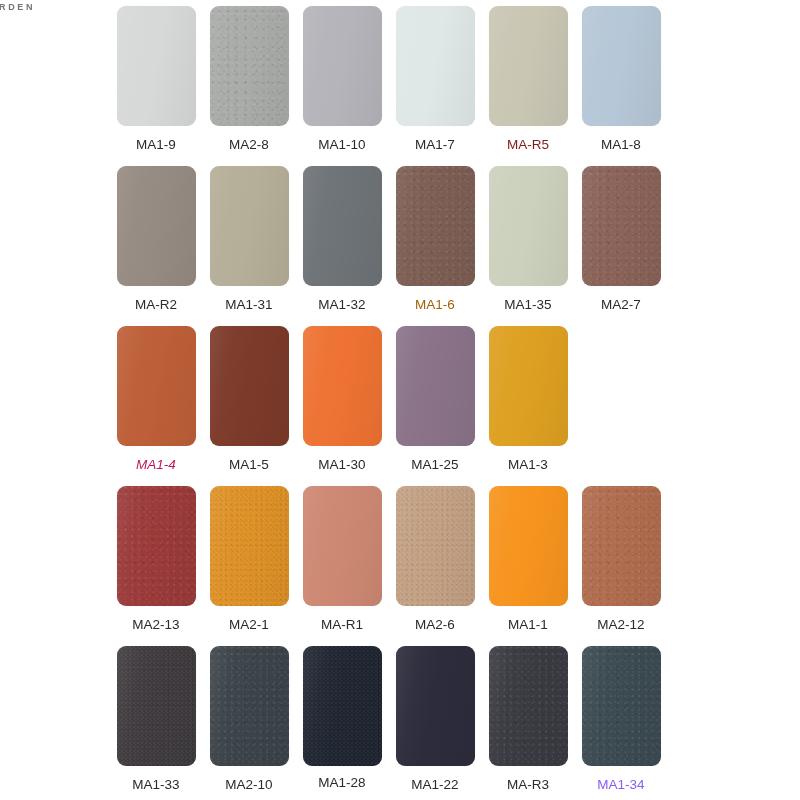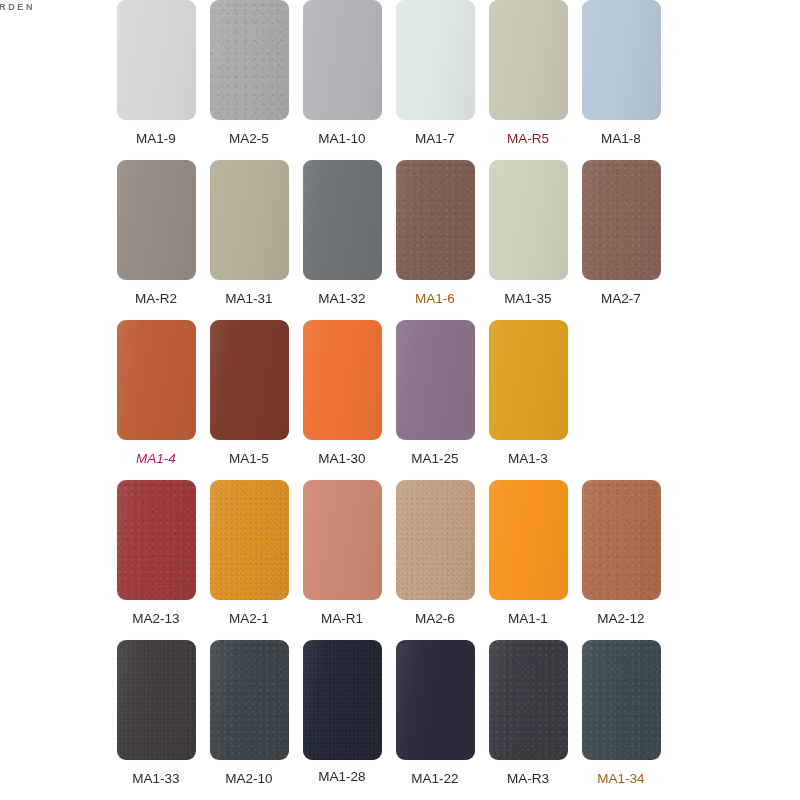--- a/index.html
+++ b/index.html
@@ -36,21 +36,21 @@
   }
 
   
   .chart {
     position: absolute;
     left: 0;
     top: 0;
     width: 800px;
     height: 800px;
     box-sizing: border-box;
-    padding: 0 0 0 0;
+    padding: 6px 0 0 0;
   }
   .swatch-row {
     display: flex;
     justify-content: flex-start;
     height: 160px;
   }
   .swatch-cell {
     width: 88px;
     margin-left: 5px;
     display: flex;
@@ -117,21 +117,21 @@
 <div class="watermark">ARDEN</div>
 
 <div class="chart">
     <div class="swatch-row">
       <div class="swatch-cell">
         <div class="swatch-chip" style="background-color: rgb(215, 217, 216);"></div>
         <div class="swatch-label" style="color: rgb(43, 43, 43);">MA1-9</div>
       </div>
       <div class="swatch-cell">
         <div class="swatch-chip grain" style="background-color: rgb(169, 171, 169);"></div>
-        <div class="swatch-label" style="color: rgb(43, 43, 43);">MA2-5</div>
+        <div class="swatch-label" style="color: rgb(43, 43, 43);">MA2-8</div>
       </div>
       <div class="swatch-cell">
         <div class="swatch-chip" style="background-color: rgb(180, 180, 186);"></div>
         <div class="swatch-label" style="color: rgb(43, 43, 43);">MA1-10</div>
       </div>
       <div class="swatch-cell">
         <div class="swatch-chip" style="background-color: rgb(223, 231, 231);"></div>
         <div class="swatch-label" style="color: rgb(43, 43, 43);">MA1-7</div>
       </div>
       <div class="swatch-cell">
@@ -233,16 +233,16 @@
       <div class="swatch-cell">
         <div class="swatch-chip" style="background-color: rgb(44, 44, 60);"></div>
         <div class="swatch-label" style="color: rgb(43, 43, 43);">MA1-22</div>
       </div>
       <div class="swatch-cell">
         <div class="swatch-chip grain" style="background-color: rgb(58, 58, 66);"></div>
         <div class="swatch-label" style="color: rgb(43, 43, 43);">MA-R3</div>
       </div>
       <div class="swatch-cell">
         <div class="swatch-chip grain" style="background-color: rgb(60, 74, 82);"></div>
-        <div class="swatch-label" style="color: #a16207;">MA1-34</div>
+        <div class="swatch-label" style="color: #8b5cf6;">MA1-34</div>
       </div>
     </div>
   </div>
 
 </body></html>

